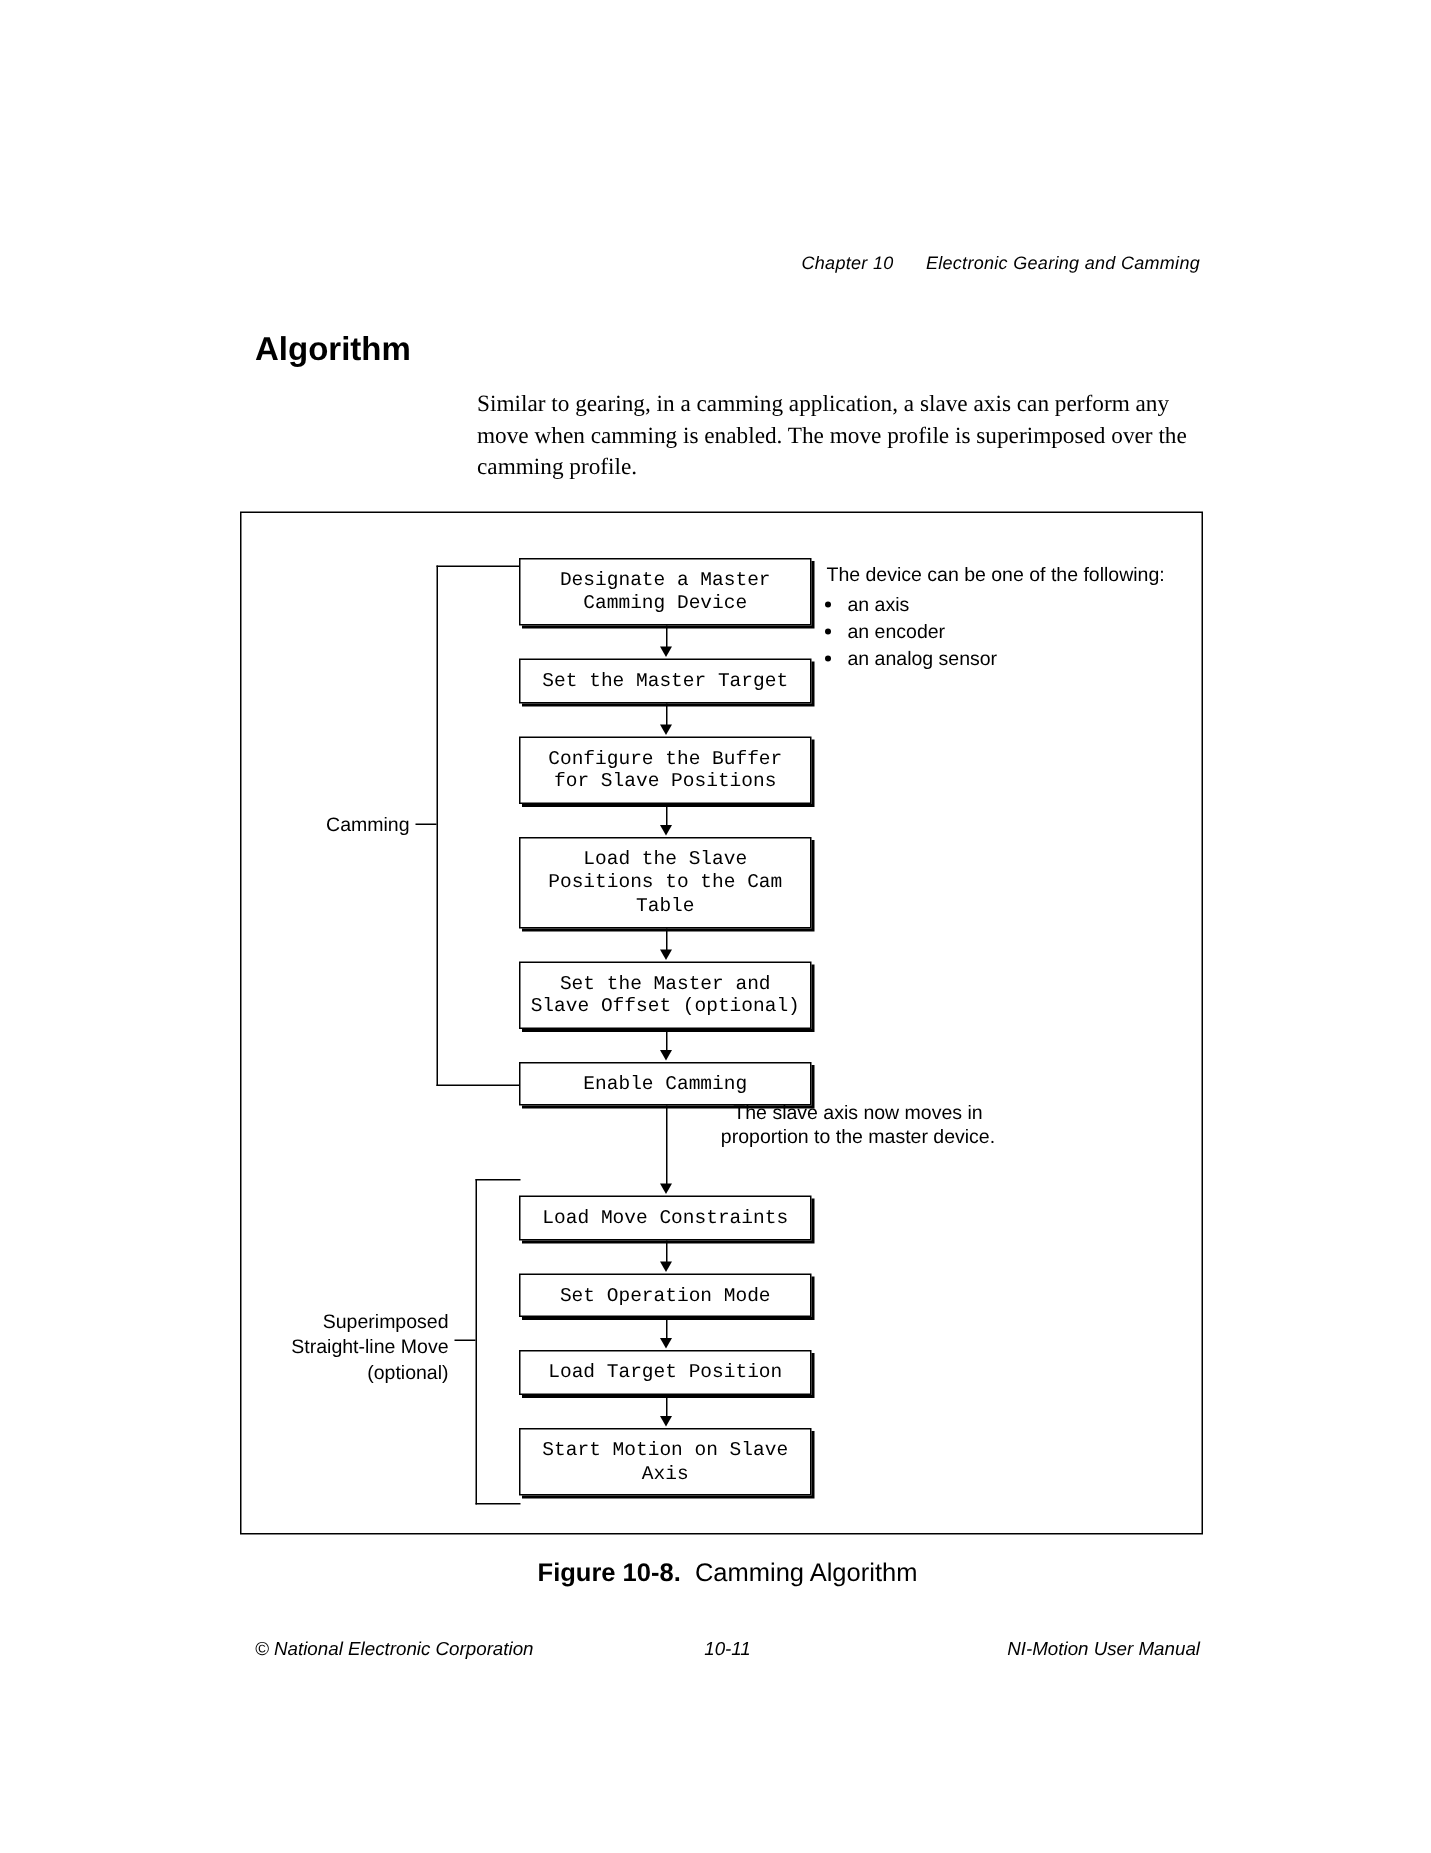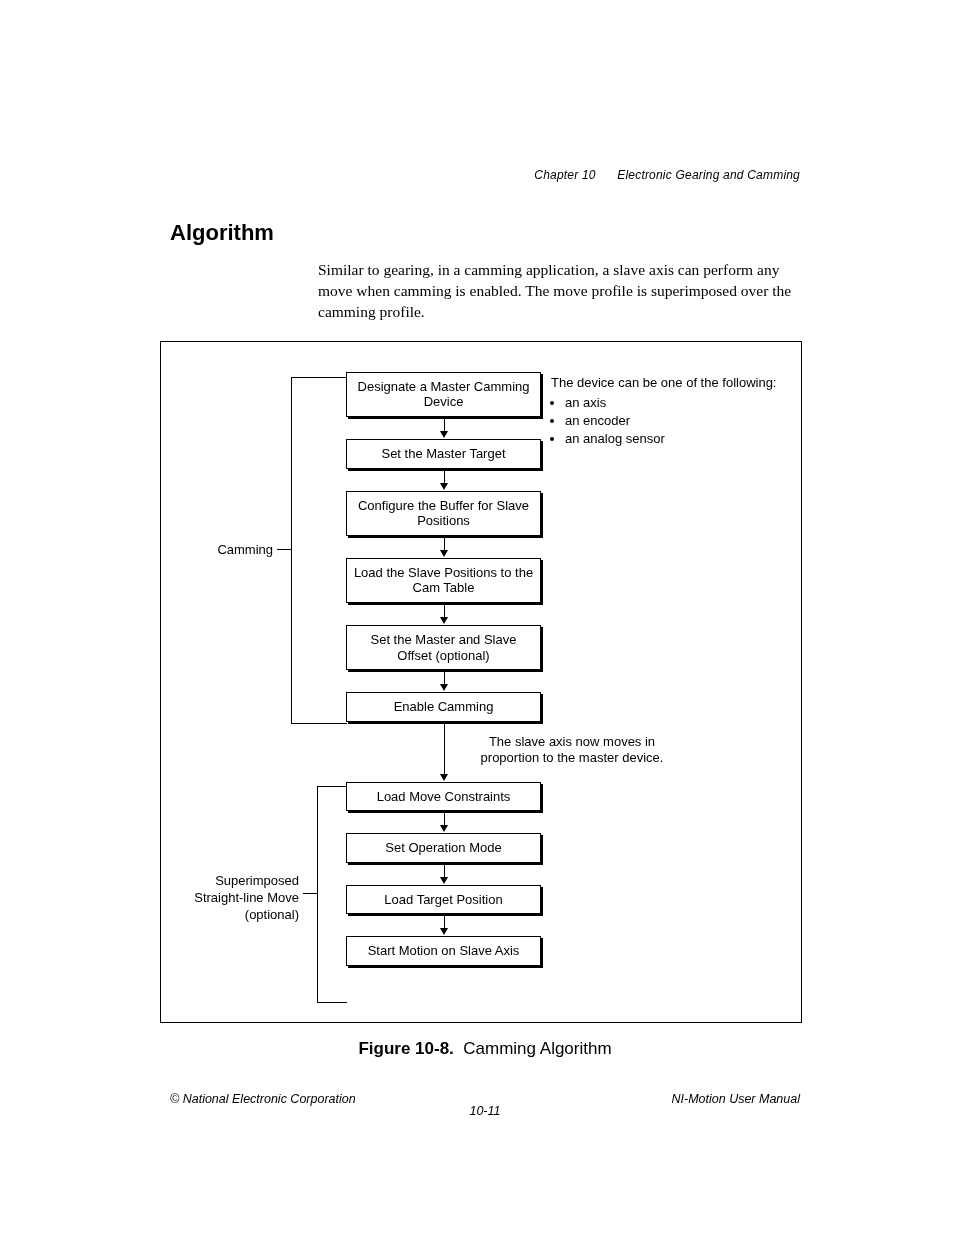--- a/index.html
+++ b/index.html
@@ -50,20 +50,21 @@
     border: 1px solid #000;
     position: relative;
     font-family: Arial, Helvetica, sans-serif;
     font-size: 13px;
   }
   .flow {
     position: absolute;
     left: 185px;
     top: 30px;
     width: 195px;
+    font-family: Liberation Mono, monospace;
   }
   .fbox {
     box-sizing: border-box;
     width: 195px;
     border: 1px solid #000;
     background: #fff;
     text-align: center;
     padding: 6px 6px;
     line-height: 1.2;
     box-shadow: 2px 2px 0 #000;
@@ -140,21 +141,21 @@
   .footer {
     position: absolute;
     left: 170px;
     top: 1092px;
     width: 630px;
     font-family: Arial, Helvetica, sans-serif;
     font-style: italic;
     font-size: 12.5px;
   }
   .footer .left { position: absolute; left: 0; }
-  .footer .center { position: absolute; left: 0; width: 630px; text-align: center; margin-top: 12px; }
+  .footer .center { position: absolute; left: 0; width: 630px; text-align: center; }
   .footer .right { position: absolute; right: 0; }
 </style>
 </head>
 <body>
 
 <div class="page">
   <div class="running-head">
     <span class="chap">Chapter 10</span>
     <span>Electronic Gearing and Camming</span>
   </div>

